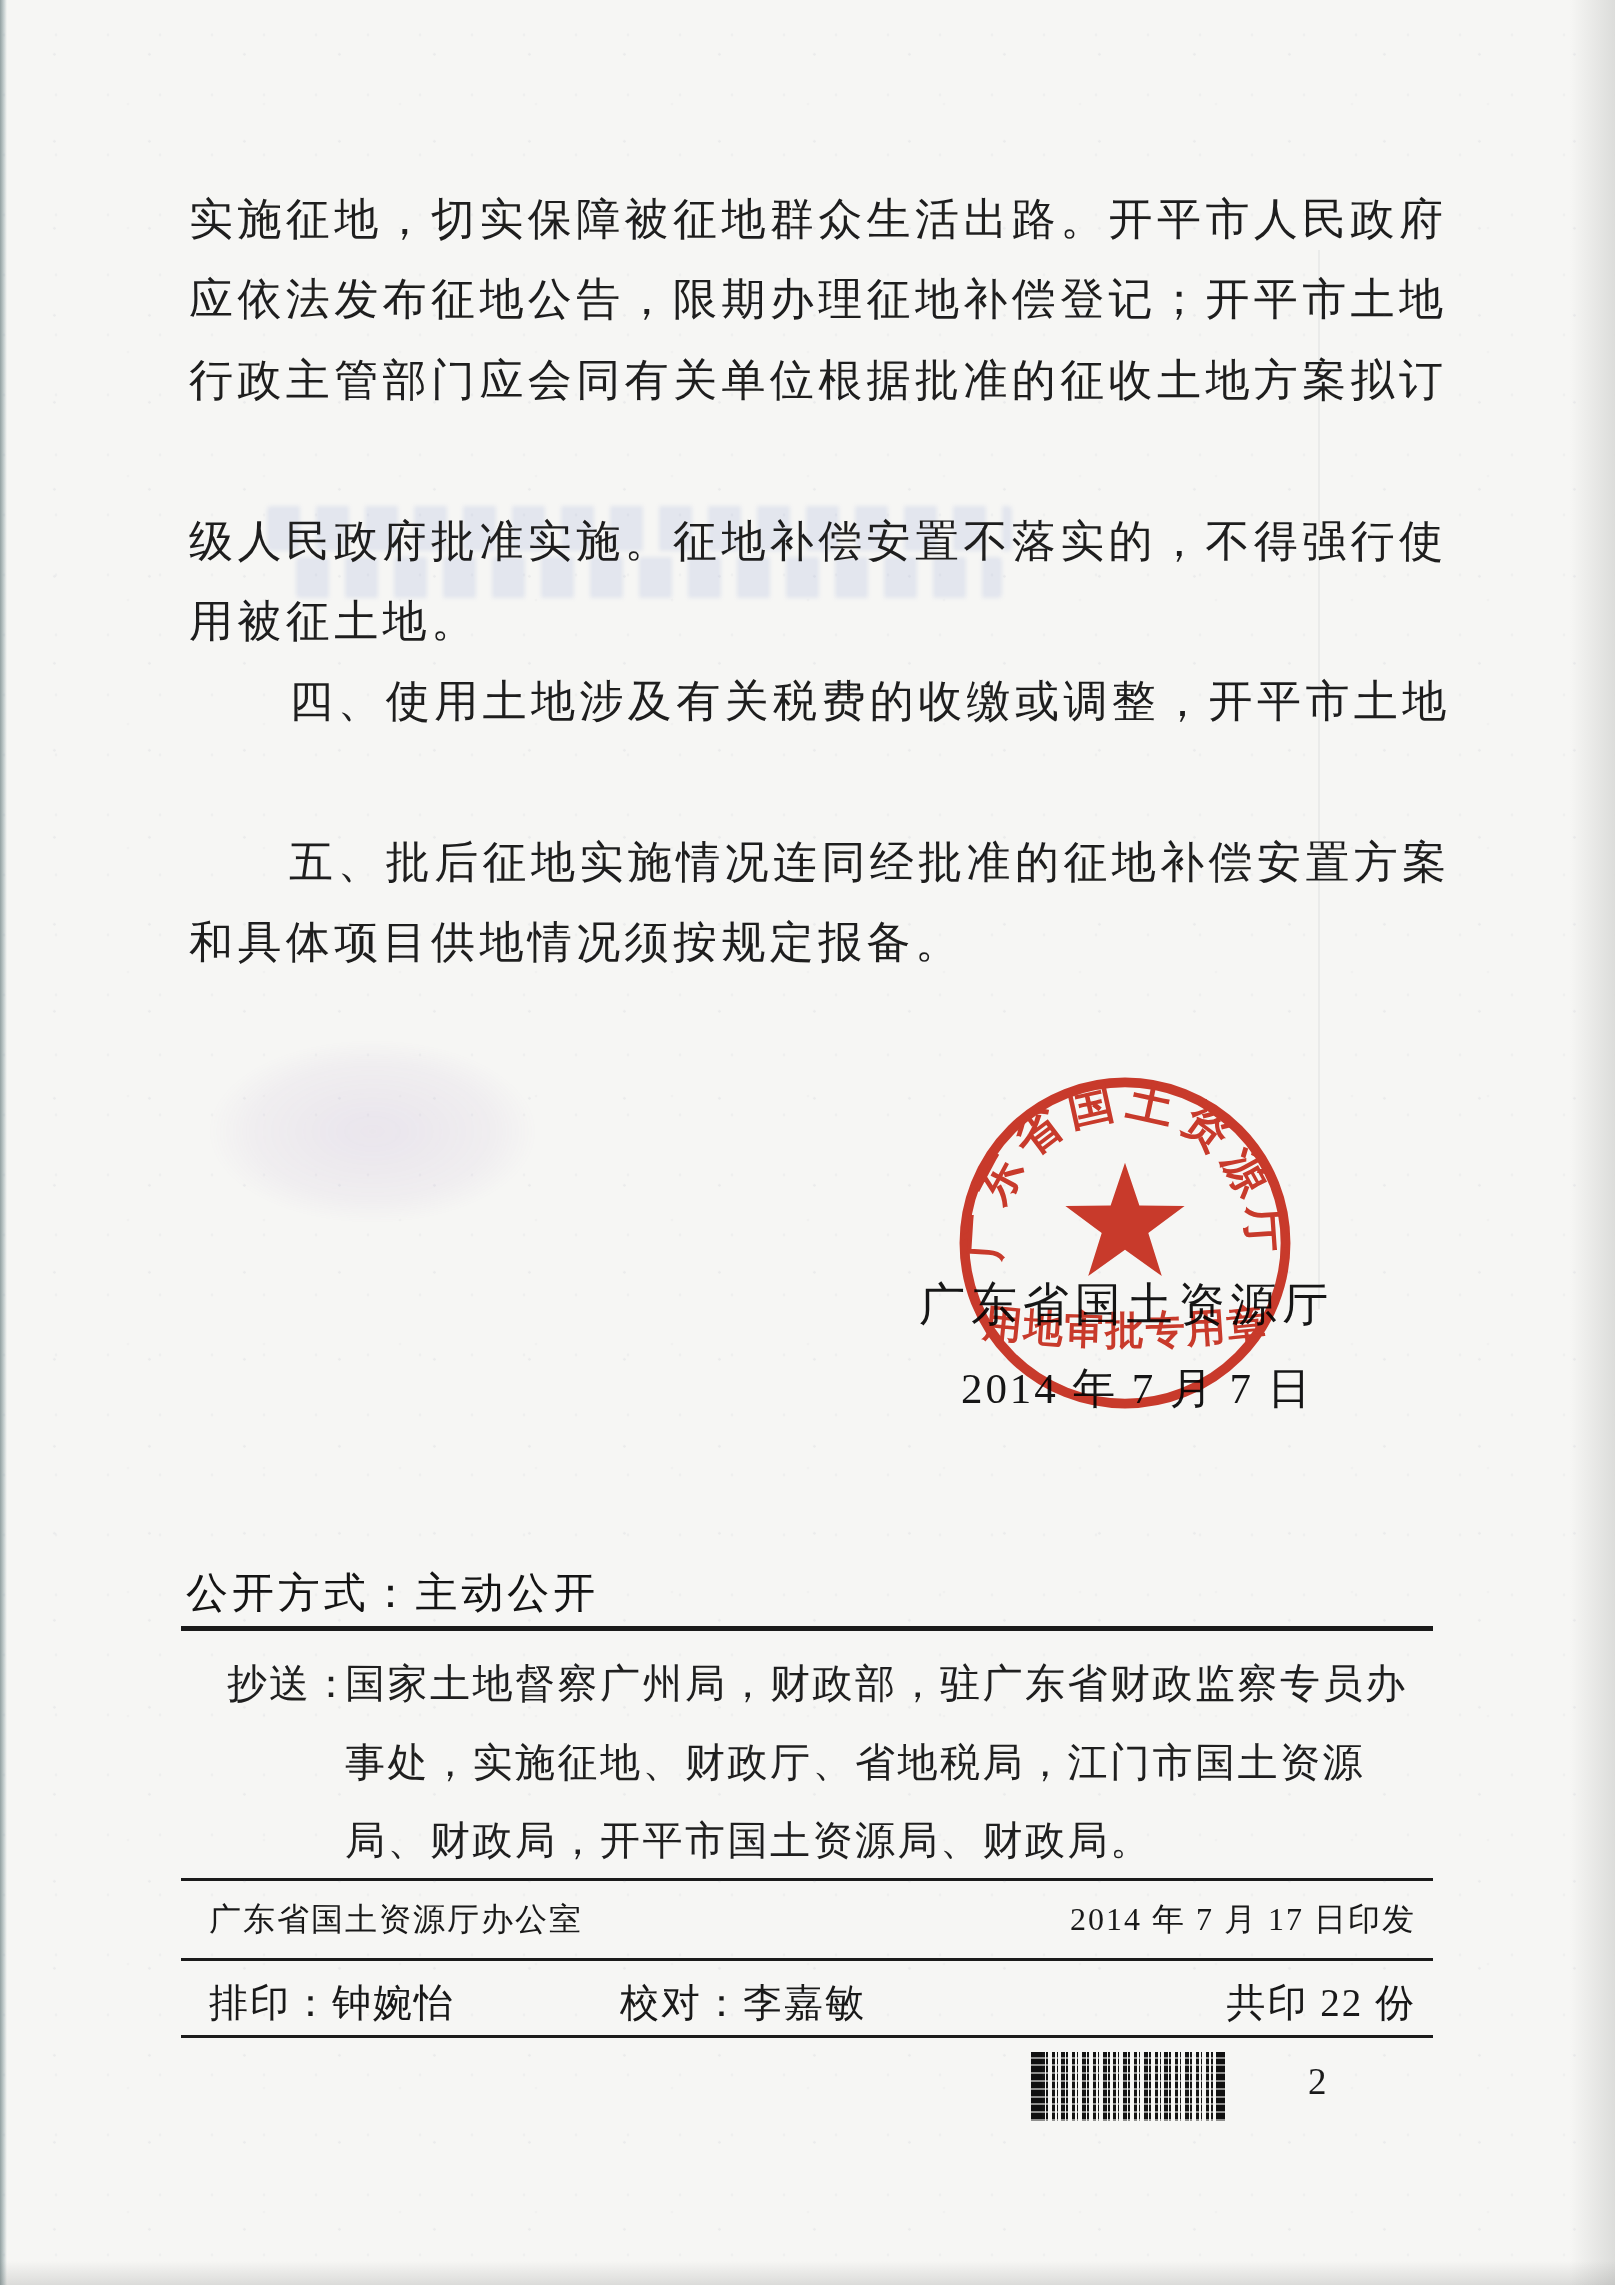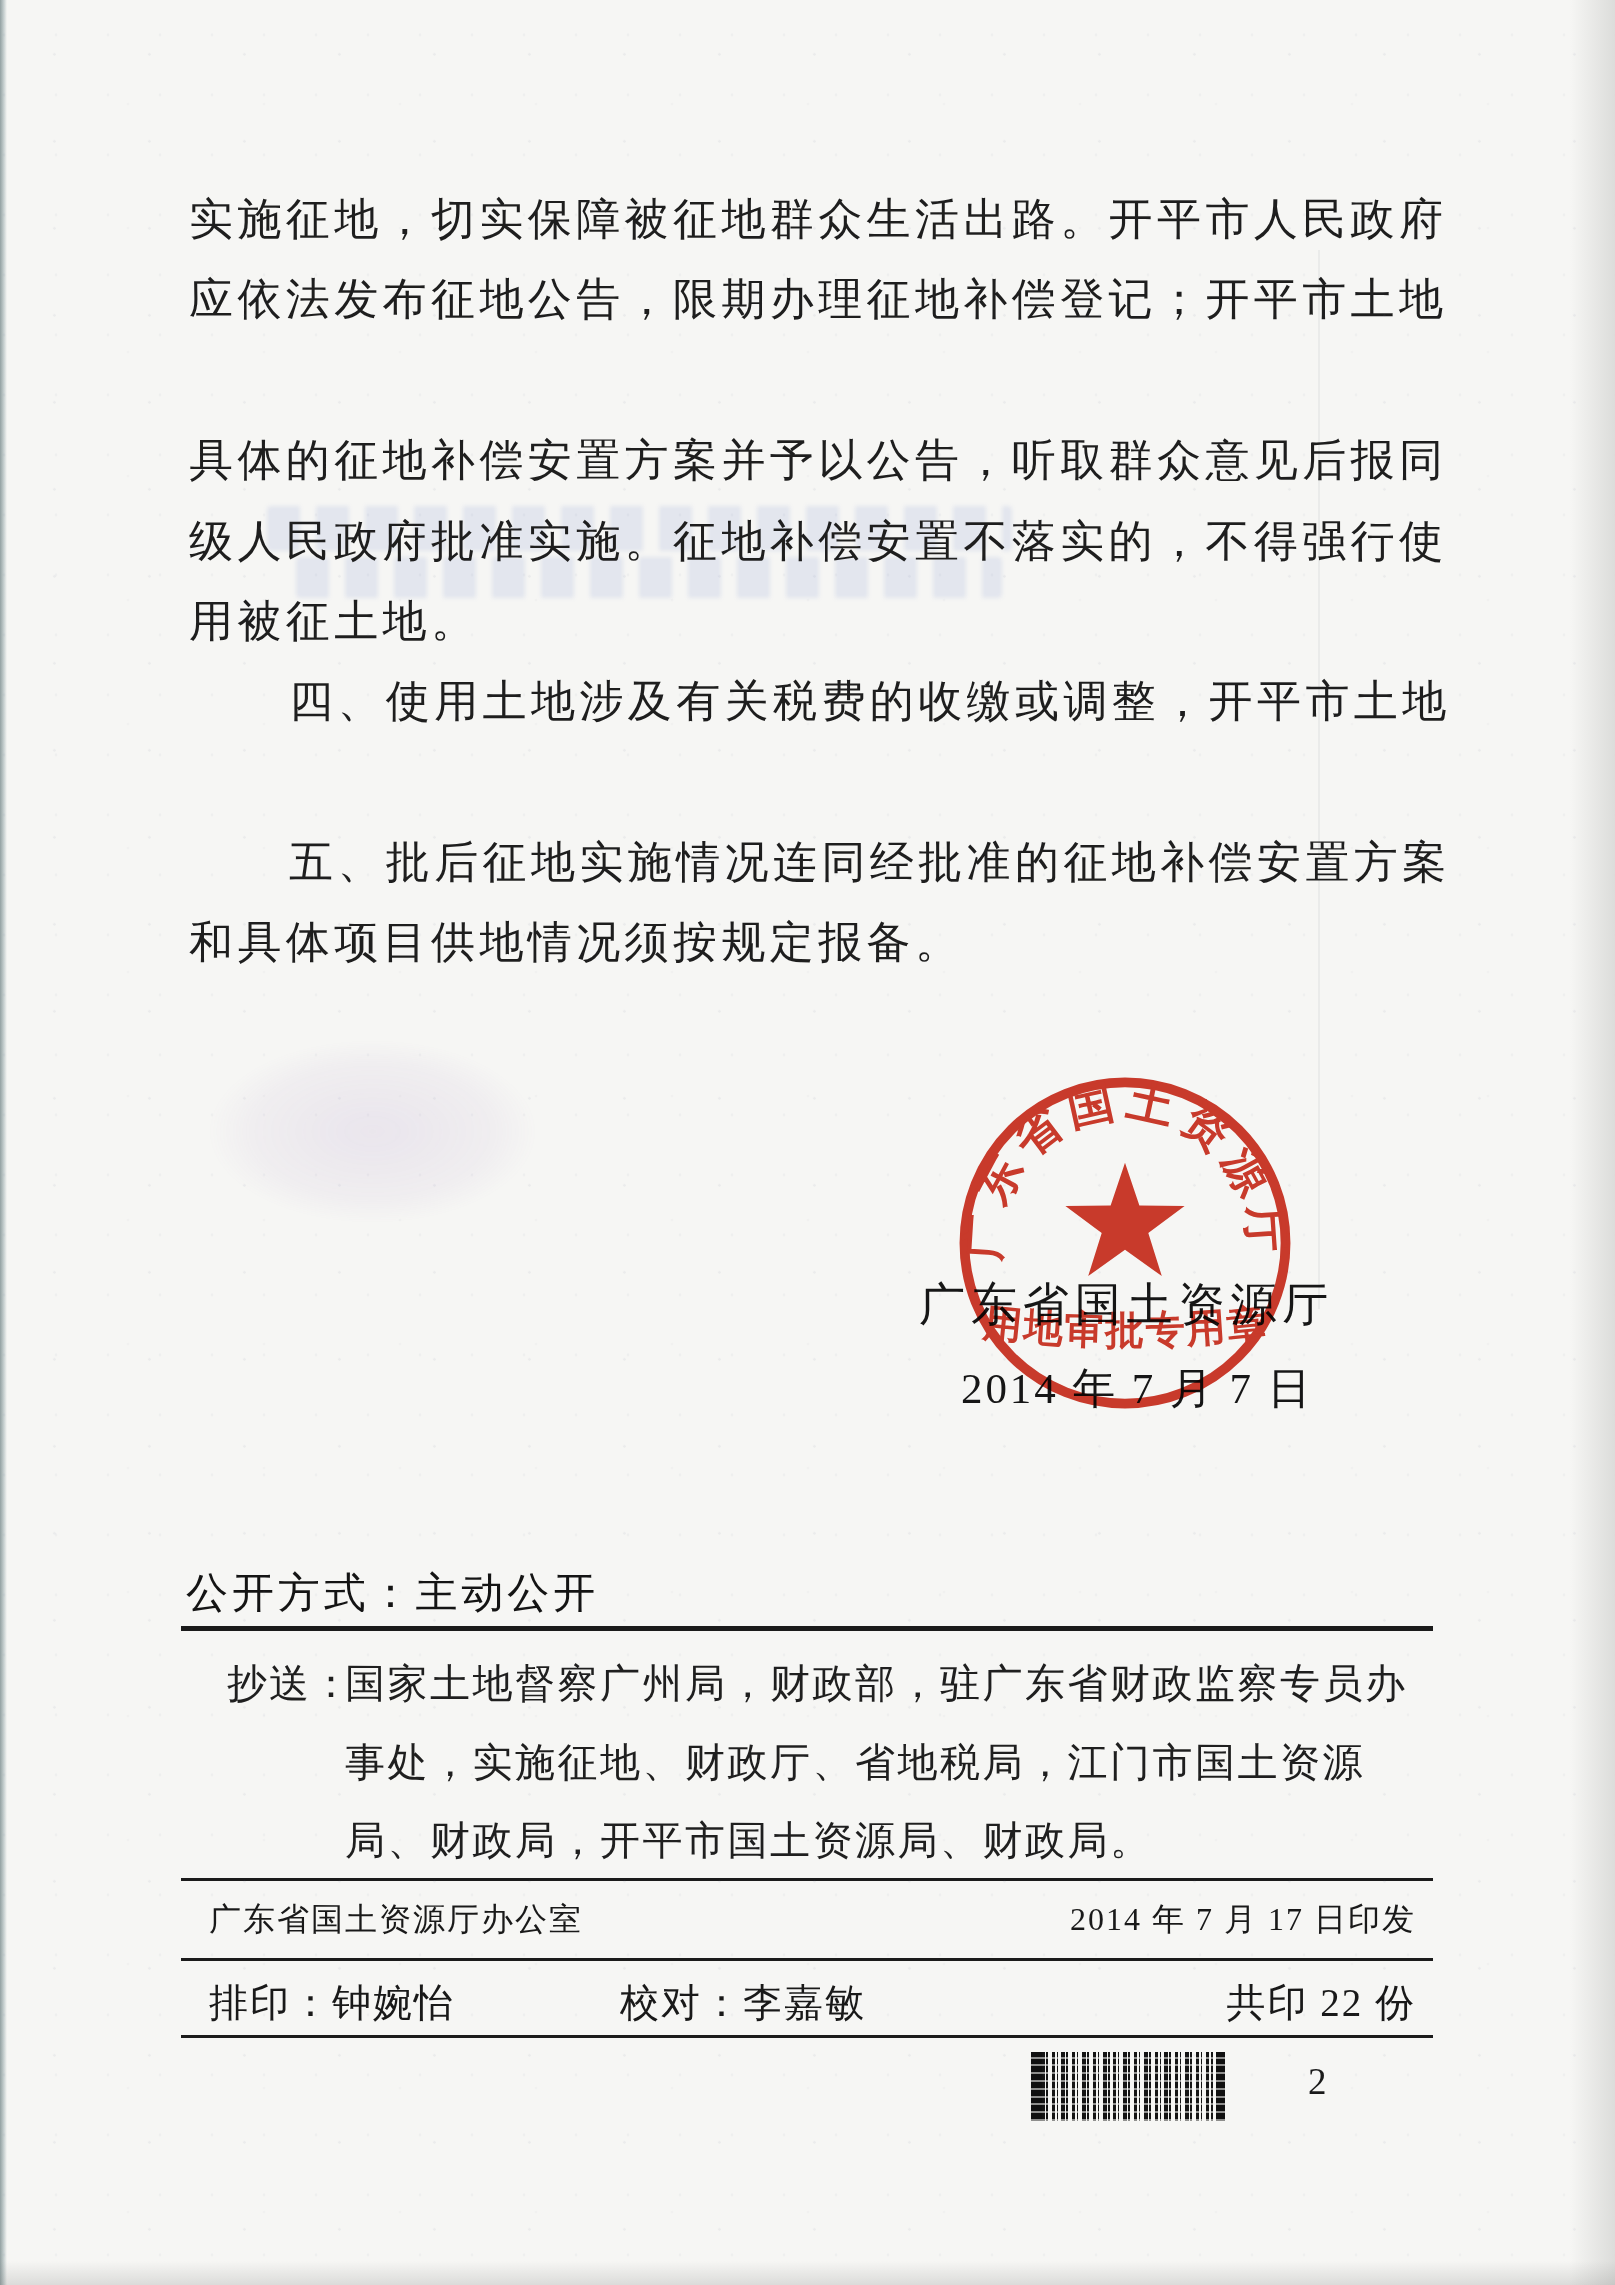--- a/index.html
+++ b/index.html
@@ -102,21 +102,21 @@
   <div class="edge-left"></div>
   <div class="edge-right"></div>
   <div class="edge-bottom"></div>
   <div class="scan-line"></div>
   <div class="ghost-band gb1"></div>
   <div class="ghost-band gb2"></div>
   <div class="ghost-seal"></div>
 
   <div class="bline" style="top:194px">实施征地，切实保障被征地群众生活出路。开平市人民政府</div>
   <div class="bline" style="top:274px">应依法发布征地公告，限期办理征地补偿登记；开平市土地</div>
-  <div class="bline" style="top:435px">具体的征地补偿安置方案并予以公告，听取群众意见后报同</div>
+  <div class="bline" style="top:355px">行政主管部门应会同有关单位根据批准的征收土地方案拟订</div>
   <div class="bline" style="top:516px">级人民政府批准实施。征地补偿安置不落实的，不得强行使</div>
   <div class="bline" style="top:596px">用被征土地。</div>
   <div class="bline indent2" style="top:676px">四、使用土地涉及有关税费的收缴或调整，开平市土地</div>
   <div class="bline indent2" style="top:837px">五、批后征地实施情况连同经批准的征地补偿安置方案</div>
   <div class="bline" style="top:917px">和具体项目供地情况须按规定报备。</div>
 
   <div class="sign sign-agency">广东省国土资源厅</div>
   <div class="sign sign-date">2014 年 7 月 7 日</div>
 
   <svg class="seal-svg" viewBox="0 0 380 380">

